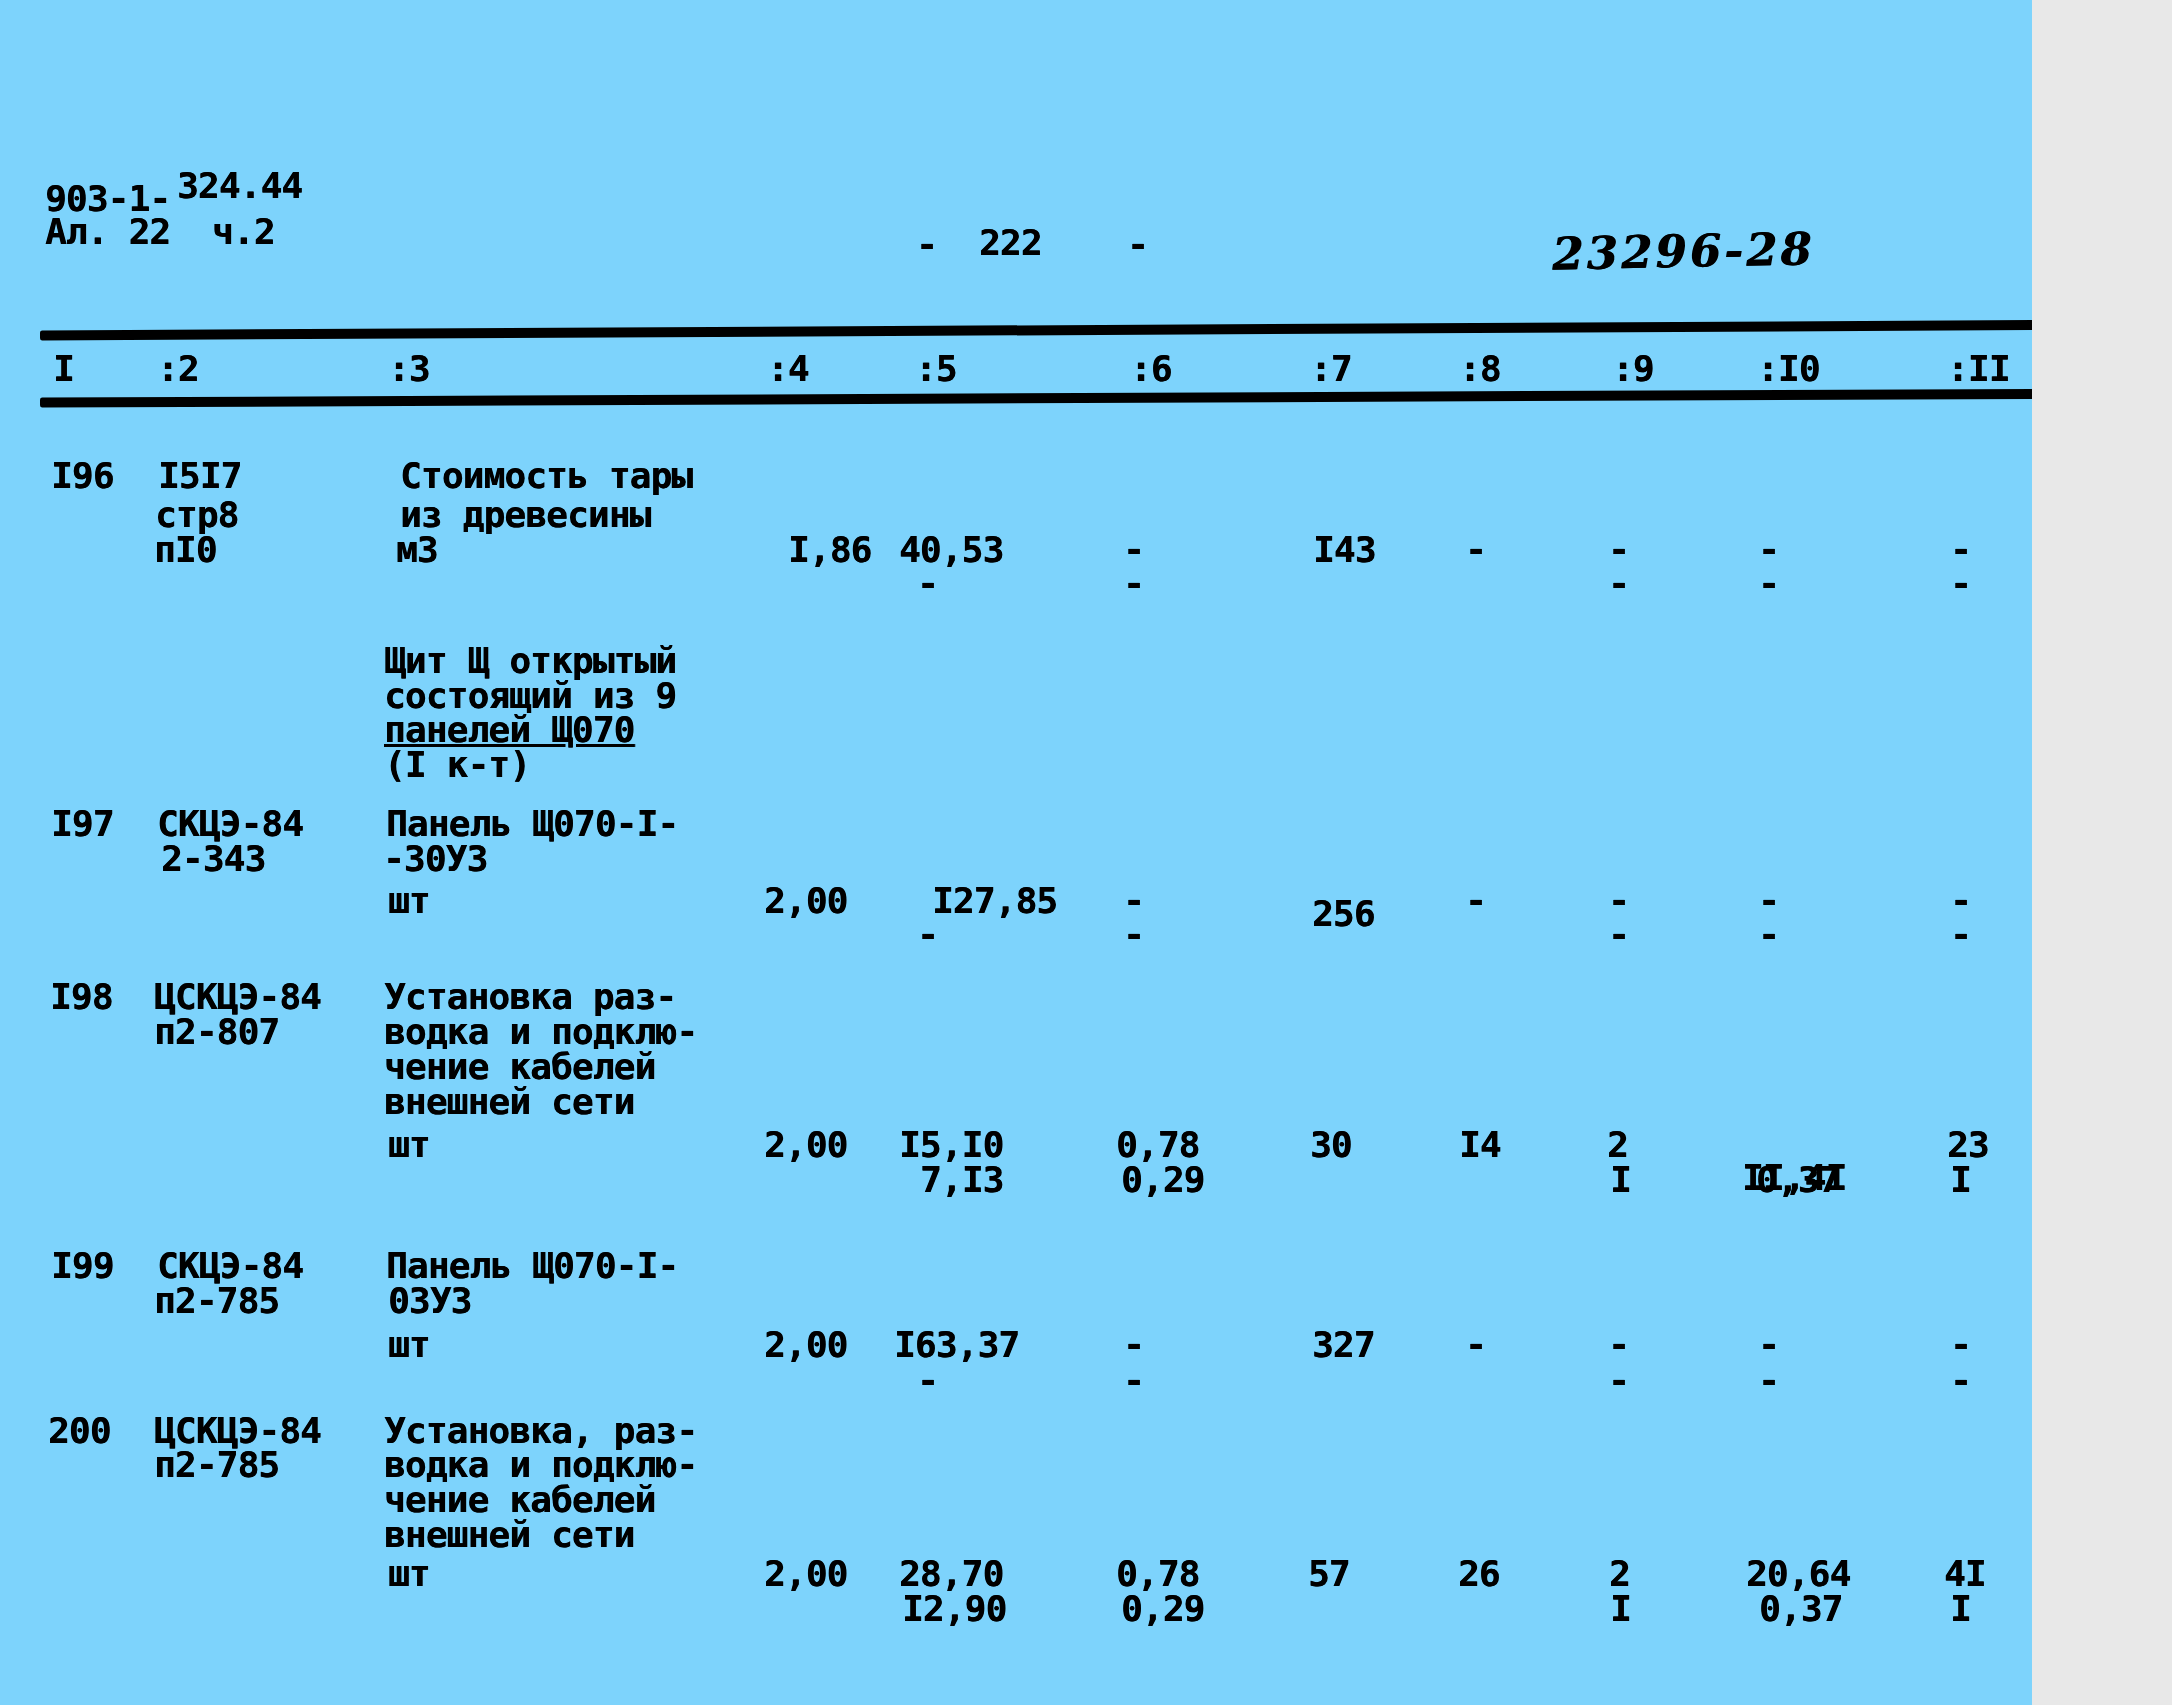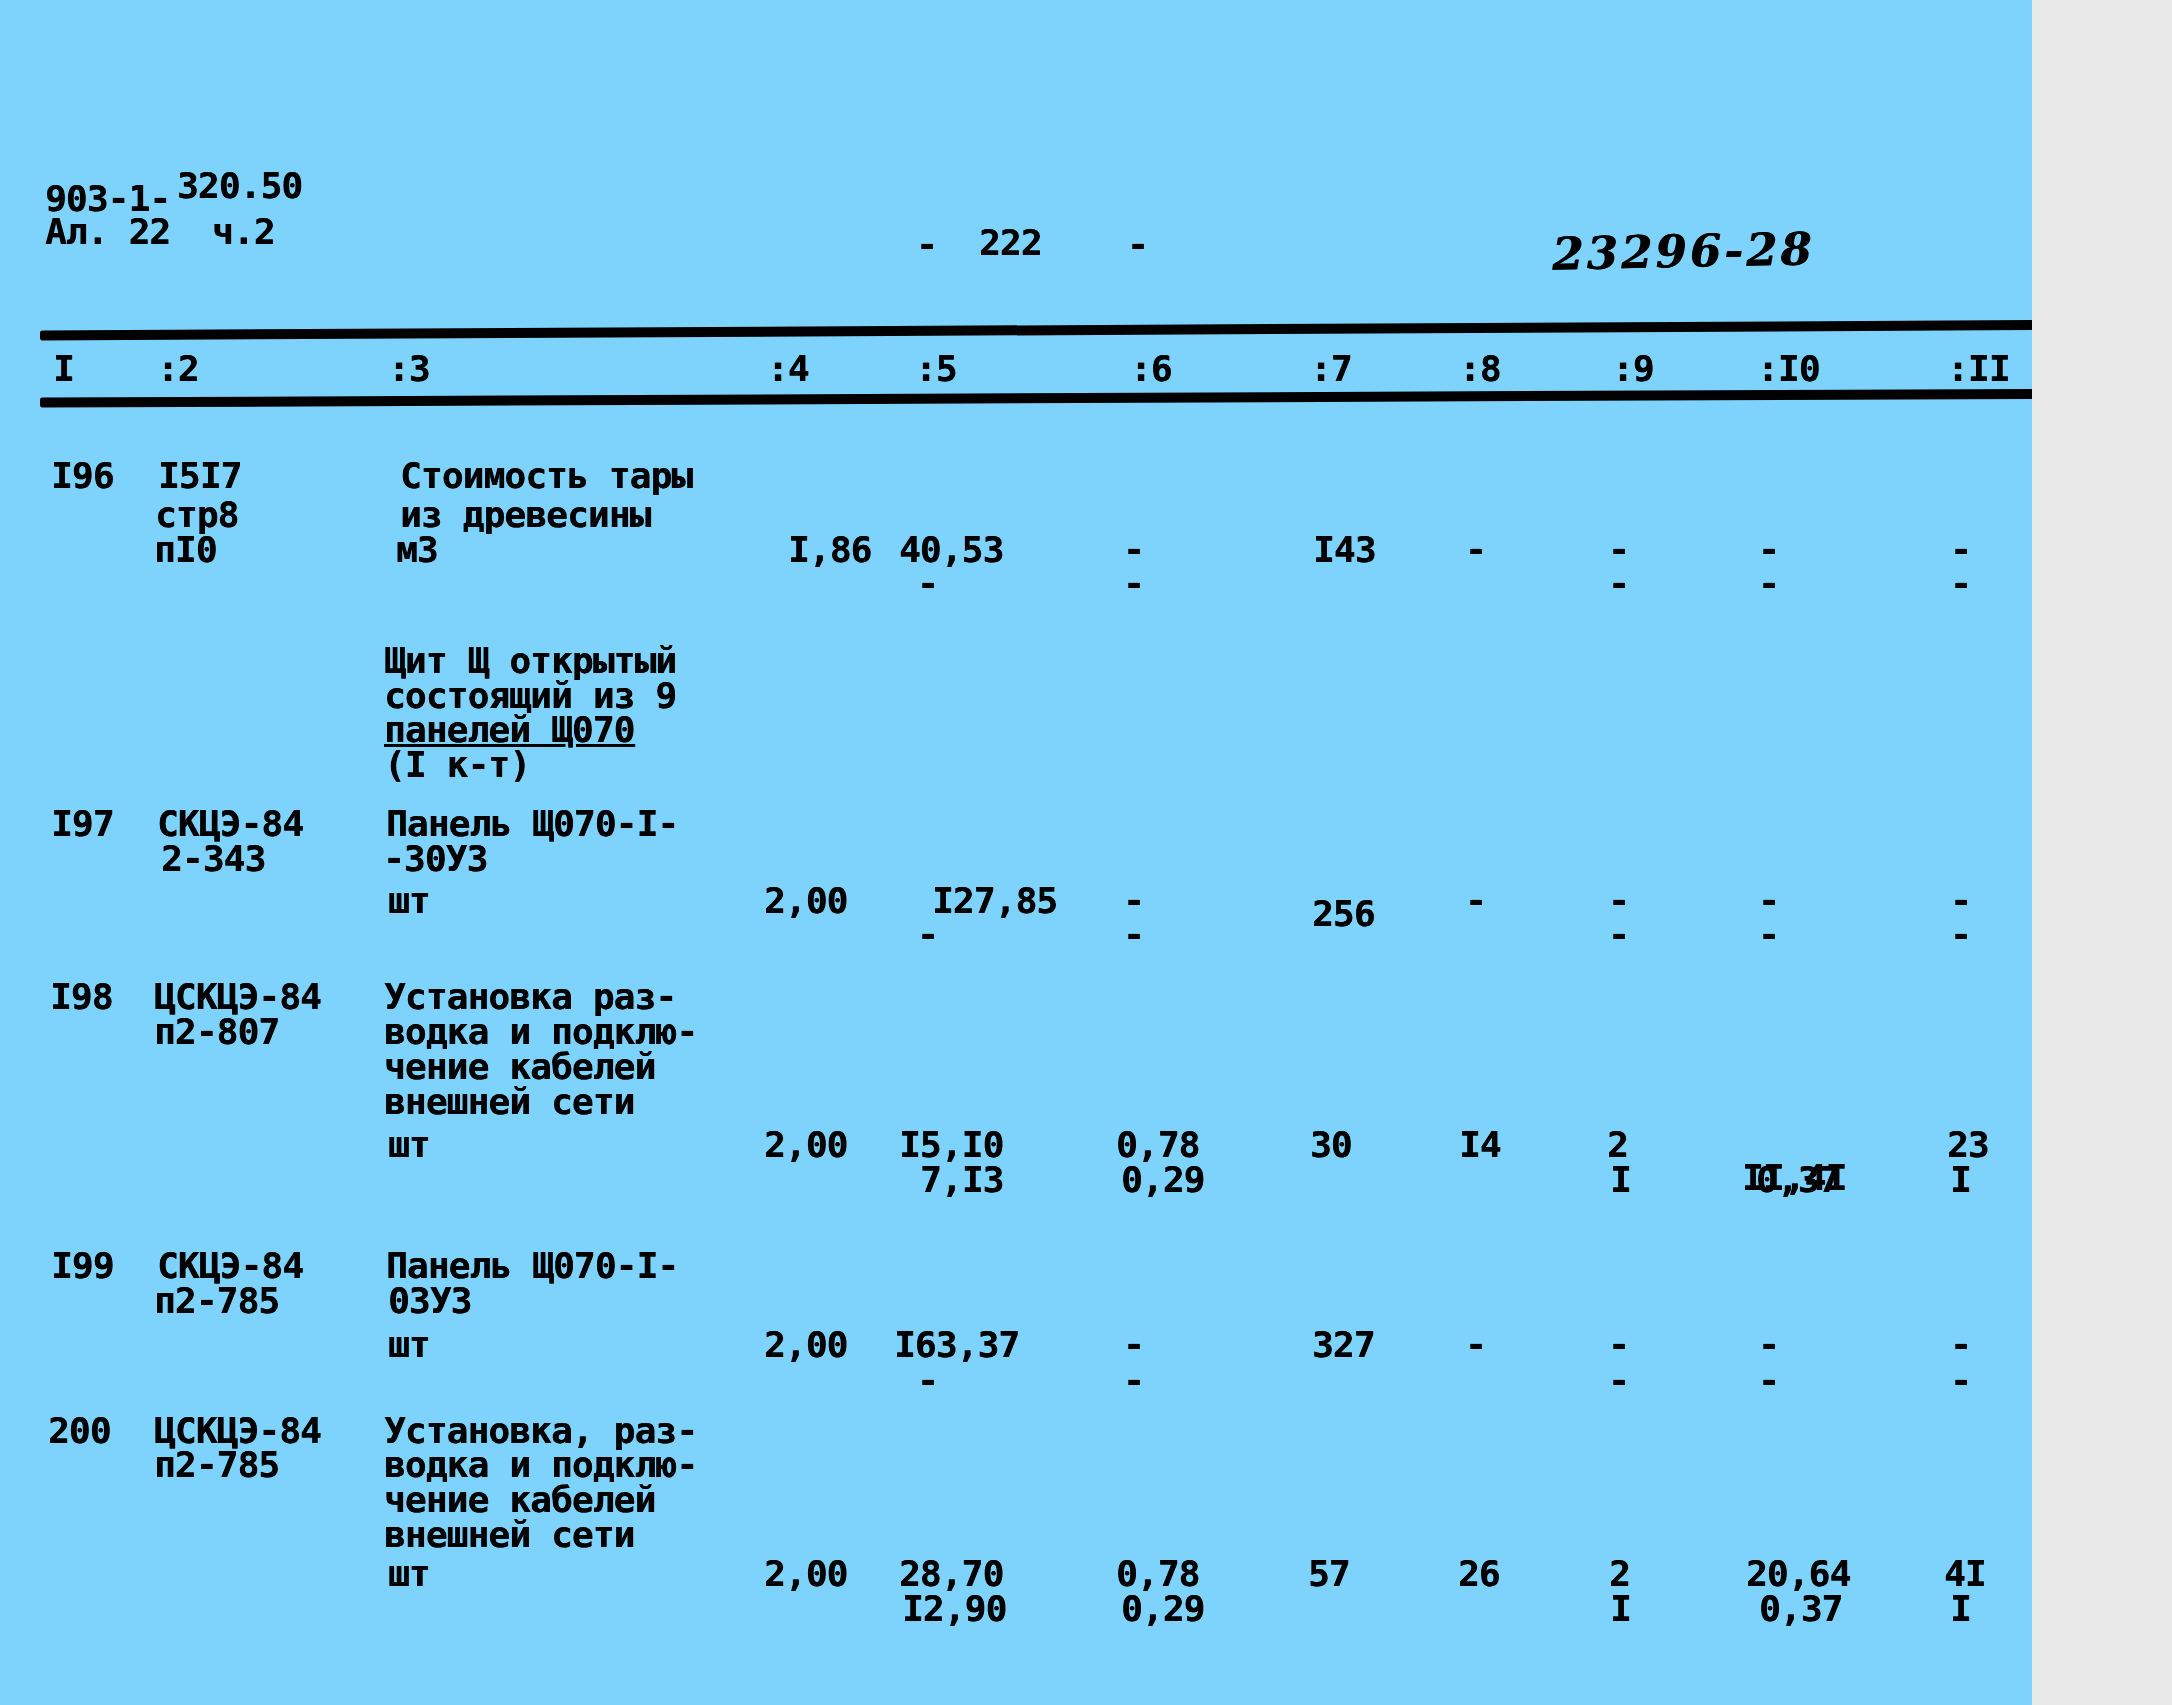--- a/index.html
+++ b/index.html
@@ -35,21 +35,21 @@
     background:#000;
     border-radius:2.3px;
   }
 </style>
 </head>
 <body>
 
 <div id="page">
 
   <span class="t" style="left:45px;top:181px;">903-1-</span>
-  <span class="t" style="left:177px;top:168px;">320.50</span>
+  <span class="t" style="left:177px;top:168px;">324.44</span>
   <span class="t" style="left:45px;top:214px;">Ал. 22  ч.2</span>
 
   <span class="t" style="left:916px;top:227px;">-</span>
   <span class="t" style="left:979px;top:225px;">222</span>
   <span class="t" style="left:1127px;top:227px;">-</span>
 
   <span class="t hand" style="left:1552px;top:229px;">23296-28</span>
 
   <div class="rule" style="left:40px;top:325px;width:2096px;height:10px;transform:rotate(-0.3deg);"></div>
   <div class="rule" style="left:40px;top:393px;width:2107px;height:10px;transform:rotate(-0.25deg);"></div>

